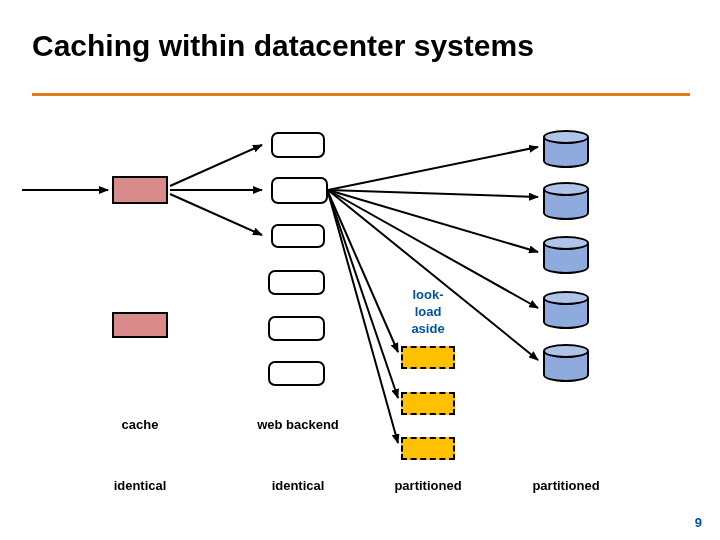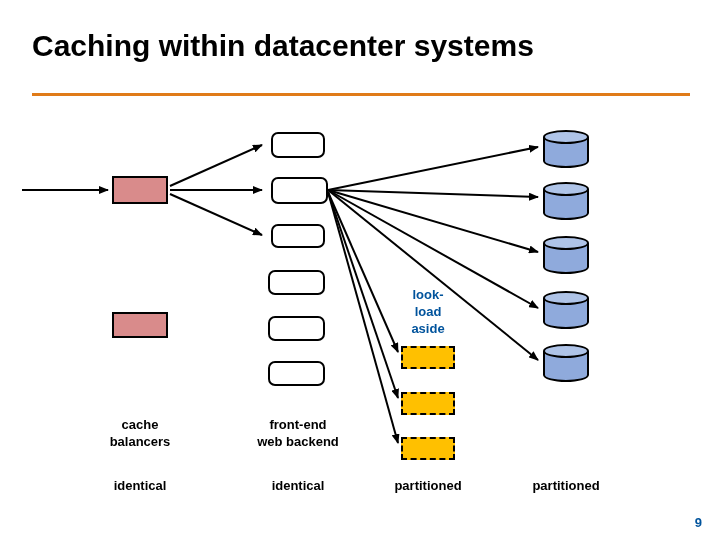--- a/index.html
+++ b/index.html
@@ -183,24 +183,22 @@
   </div>
 
   <div class="lbl-cache" style="left:388px; top:286px; width:80px;">
     <div>look-</div>
     <div>load</div>
     <div>aside</div>
   </div>
 
   <div class="lbl" style="left:88px; top:416px; width:104px;">
     <div>cache</div>
-    <div>balancers</div>
   </div>
   <div class="lbl" style="left:240px; top:416px; width:116px;">
-    <div>front-end</div>
     <div>web backend</div>
   </div>
 
   <div class="lbl" style="left:88px; top:477px; width:104px;">identical</div>
   <div class="lbl" style="left:240px; top:477px; width:116px;">identical</div>
   <div class="lbl" style="left:376px; top:477px; width:104px;">partitioned</div>
   <div class="lbl" style="left:508px; top:477px; width:116px;">partitioned</div>
 
   <div class="pagenum">9</div>
 </div>

